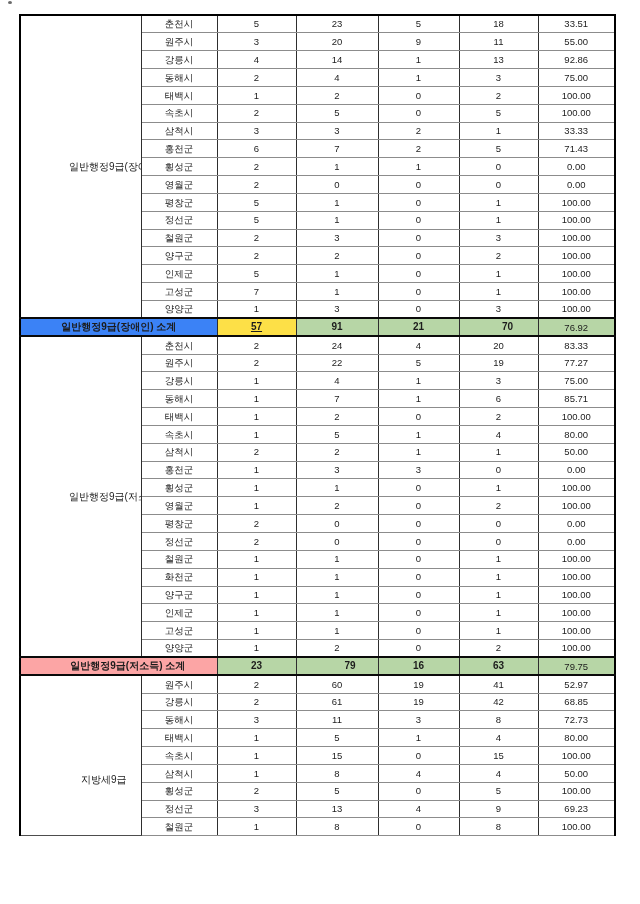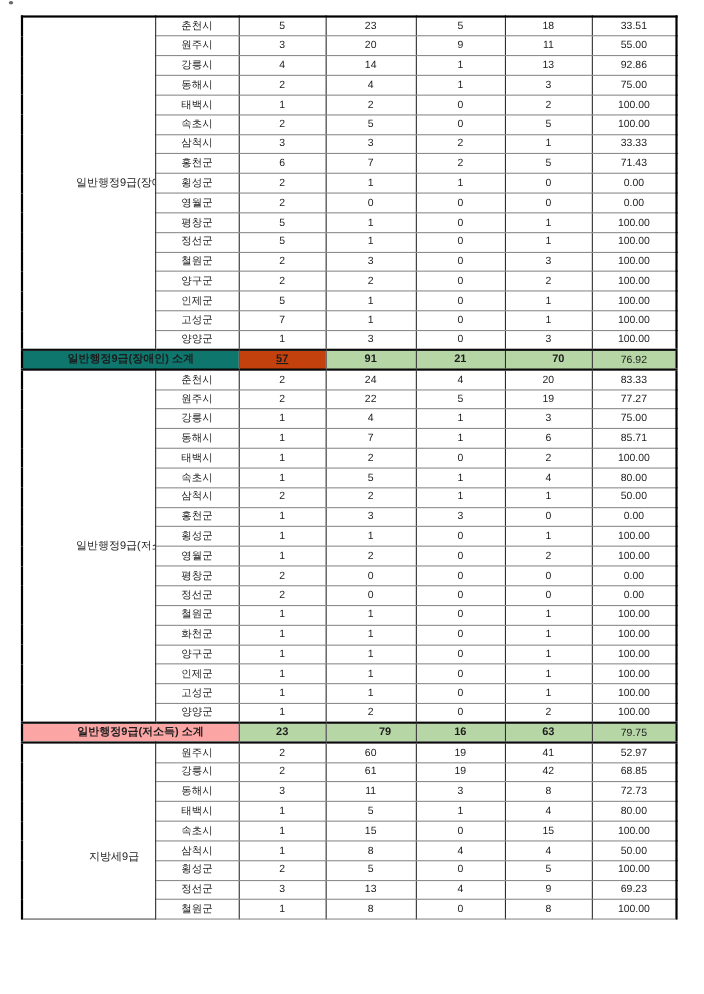--- a/index.html
+++ b/index.html
@@ -210,22 +210,22 @@
         </tr>
         <tr class="data-row">
           <td class="region-cell">양양군</td>
           <td class="num-cell">1</td>
           <td class="num-cell">3</td>
           <td class="num-cell">0</td>
           <td class="num-cell">3</td>
           <td class="num-cell">100.00</td>
         </tr>
         <tr class="subtotal-row">
-          <td class="subtotal-label" colspan="2" style="background: #0f766e; text-align: center;">일반행정9급(장애인) 소계</td>
-          <td class="num-cell" style="background: #c2410c; text-decoration: underline;">57</td>
+          <td class="subtotal-label" colspan="2" style="background: #3b82f6; text-align: center;">일반행정9급(장애인) 소계</td>
+          <td class="num-cell" style="background: #fde047; text-decoration: underline;">57</td>
           <td class="num-cell" style="background: rgb(183, 214, 166);">91</td>
           <td class="num-cell" style="background: rgb(183, 214, 166);">21</td>
           <td class="num-cell" style="background: rgb(183, 214, 166); padding-left: 20px;">70</td>
           <td class="num-cell pct" style="background: rgb(183, 214, 166);">76.92</td>
         </tr>
         <tr class="data-row">
           <td class="cat-cell cat-1" rowspan="18">일반행정9급(저소득)</td>
           <td class="region-cell">춘천시</td>
           <td class="num-cell">2</td>
           <td class="num-cell">24</td>

